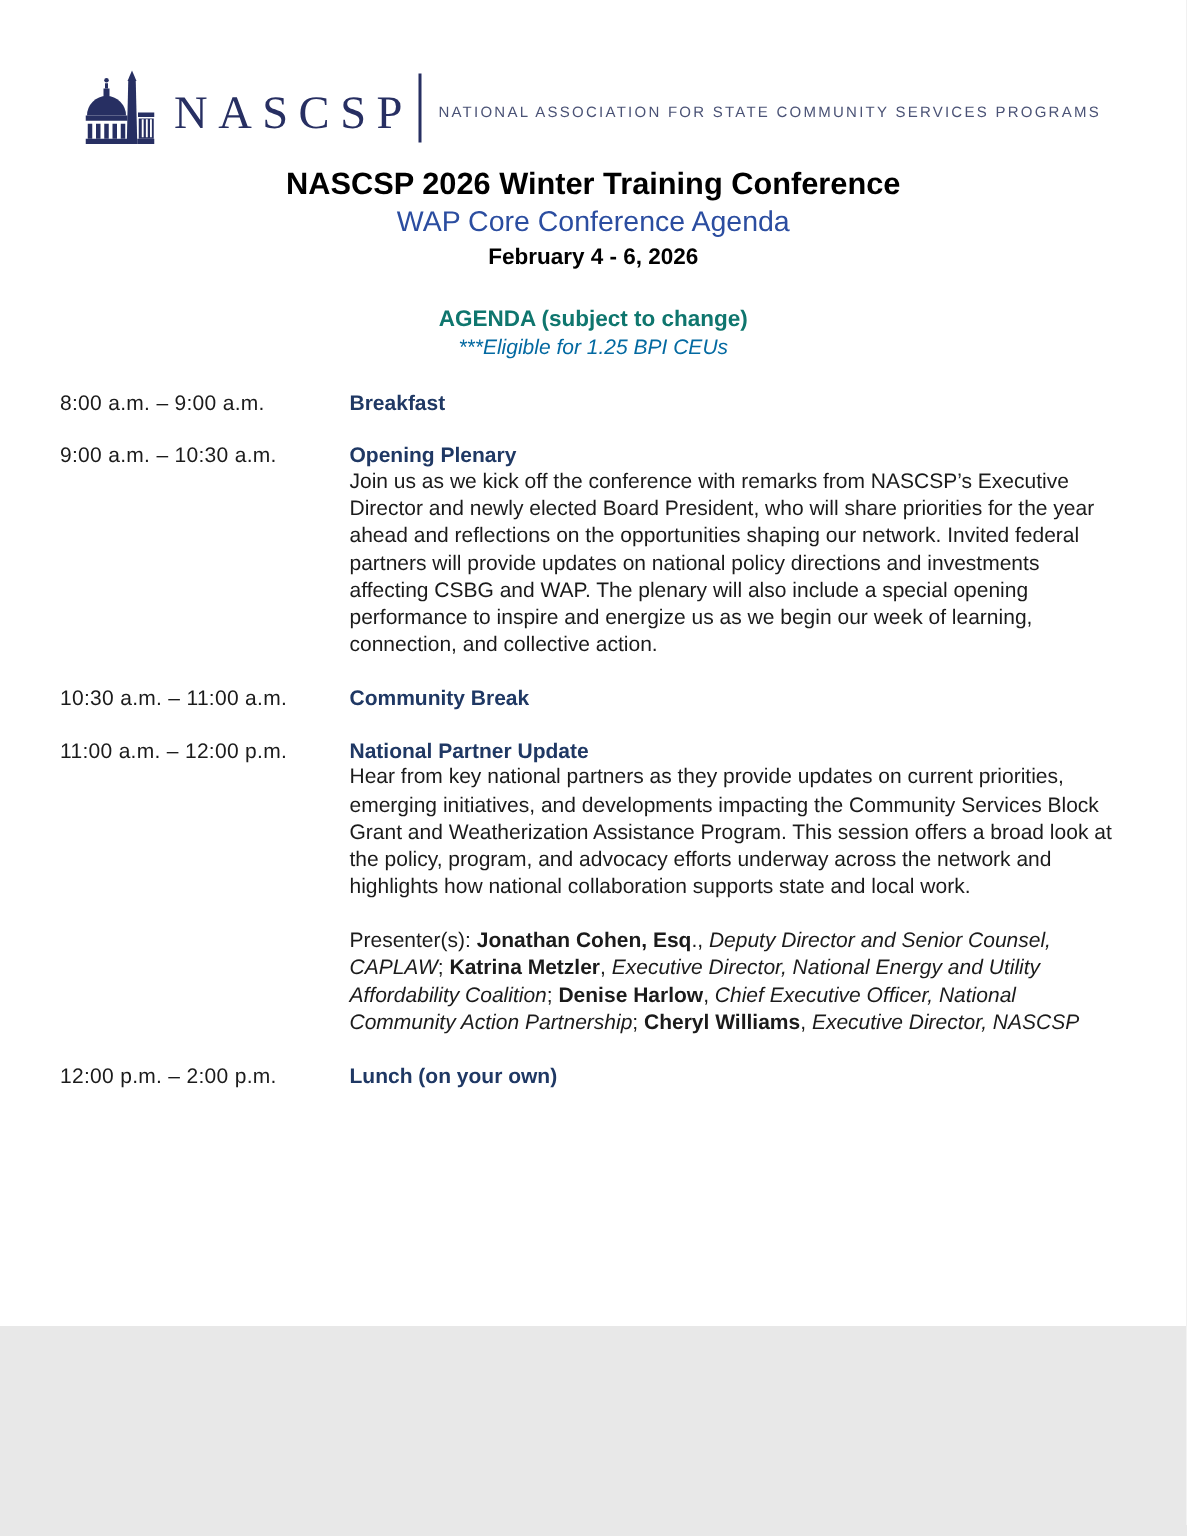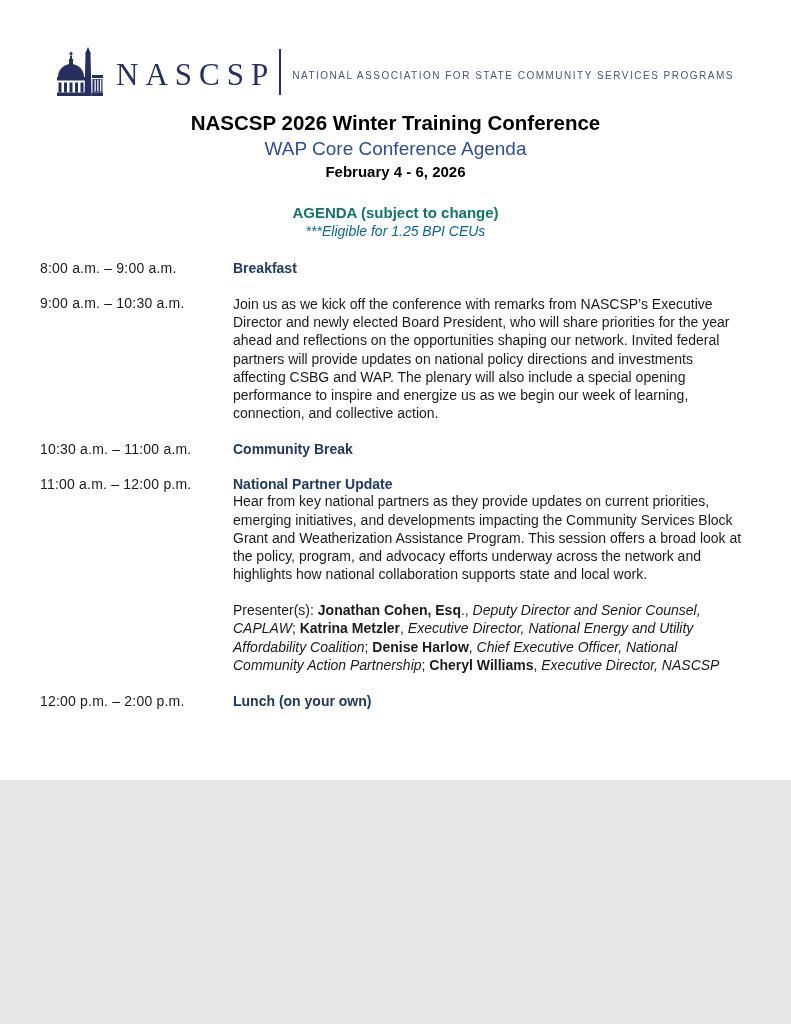--- a/index.html
+++ b/index.html
@@ -4,21 +4,21 @@
 <style>
   :root{
     --logo-navy:#272f62;
     --subtitle-blue:#2b4da0;
     --session-blue:#1f3864;
     --heading-red:#ed1c24;
     --tagline-gray:#4b5376;
   }
   html,body{margin:0;padding:0;background:#e8e8e8;}
   .page{
-    width:791px;height:780px;margin:0 auto;background:#ffffff;
+    width:791px;height:884px;margin:0 auto;background:#ffffff;
     font-family:"Liberation Sans",sans-serif;color:#1b1b1b;
     position:relative;overflow:hidden;box-sizing:border-box;
   }
   header{text-align:center;}
   .logo-row{display:flex;align-items:center;justify-content:center;padding-top:46px;}
   .logo-icon{color:var(--logo-navy);}
   .logo-icon svg{display:block;}
   .logo-acronym{
     font-family:"Liberation Serif",serif;font-size:31px;letter-spacing:7px;
     color:var(--logo-navy);margin-left:13px;line-height:1;padding-top:4px;
@@ -100,20 +100,21 @@
   <div class="sessions" id="sessions">
       <div class="session">
         <div class="time">8:00 a.m. – 9:00 a.m.</div>
         <div class="sbody">
           <div class="stitle">Breakfast</div>
         </div>
       </div>
       <div class="session">
         <div class="time">9:00 a.m. – 10:30 a.m.</div>
         <div class="sbody">
+          <div class="stitle">Opening Plenary</div>
           <p class="desc">Join us as we kick off the conference with remarks from NASCSP’s Executive Director and newly elected Board President, who will share priorities for the year ahead and reflections on the opportunities shaping our network. Invited federal partners will provide updates on national policy directions and investments affecting CSBG and WAP. The plenary will also include a special opening performance to inspire and energize us as we begin our week of learning, connection, and collective action.</p>
         </div>
       </div>
       <div class="session">
         <div class="time">10:30 a.m. – 11:00 a.m.</div>
         <div class="sbody">
           <div class="stitle">Community Break</div>
         </div>
       </div>
       <div class="session">

